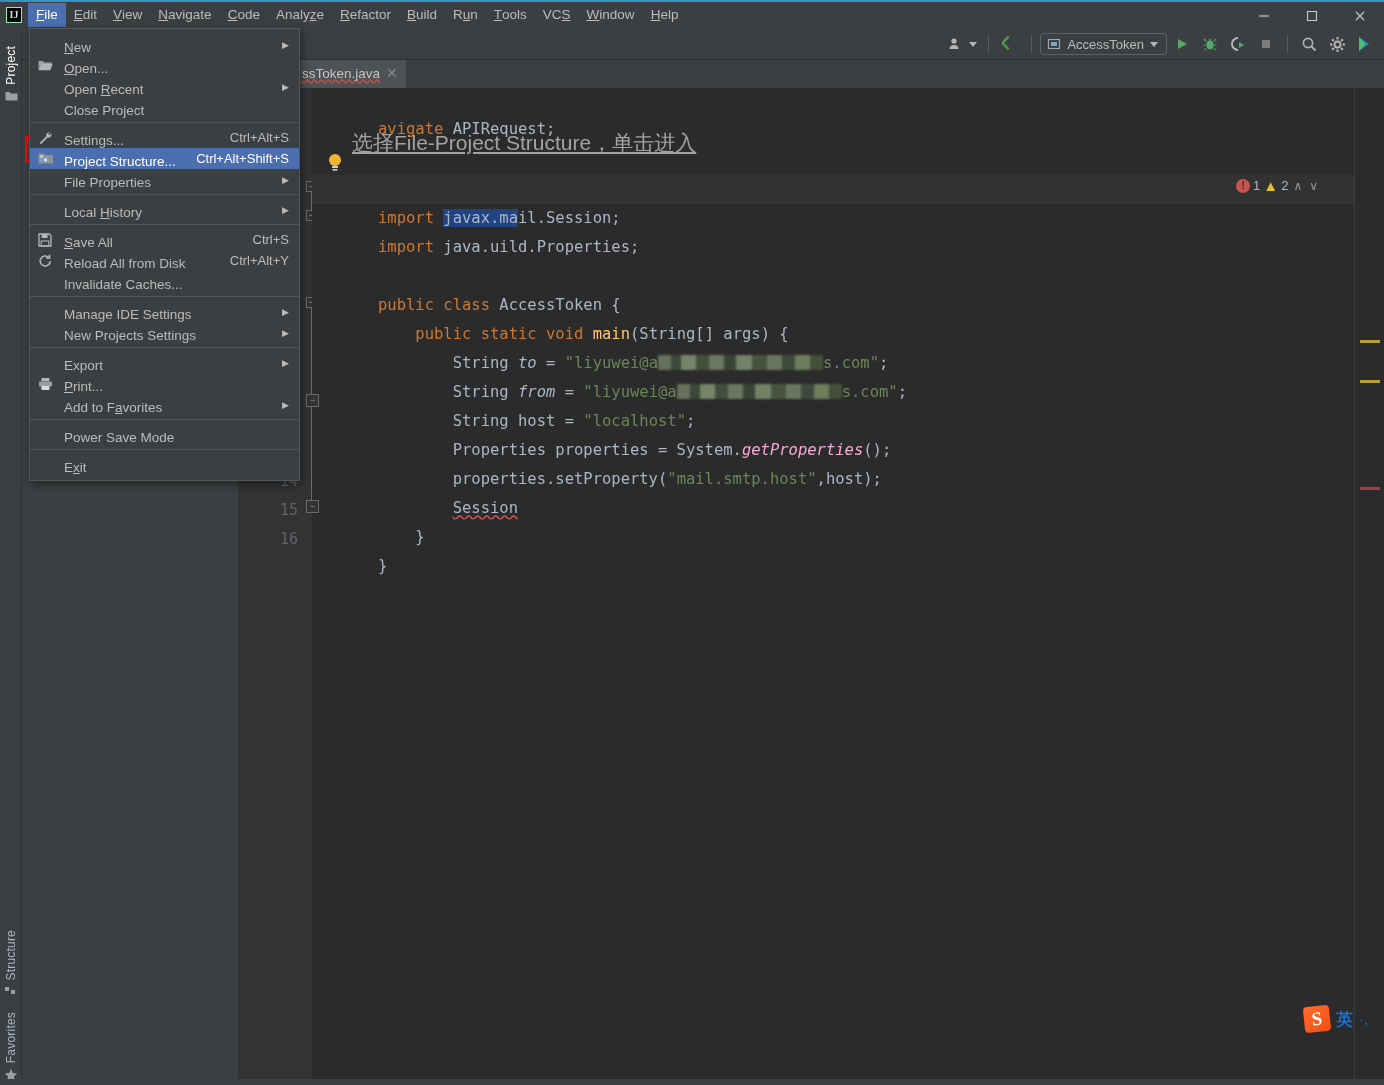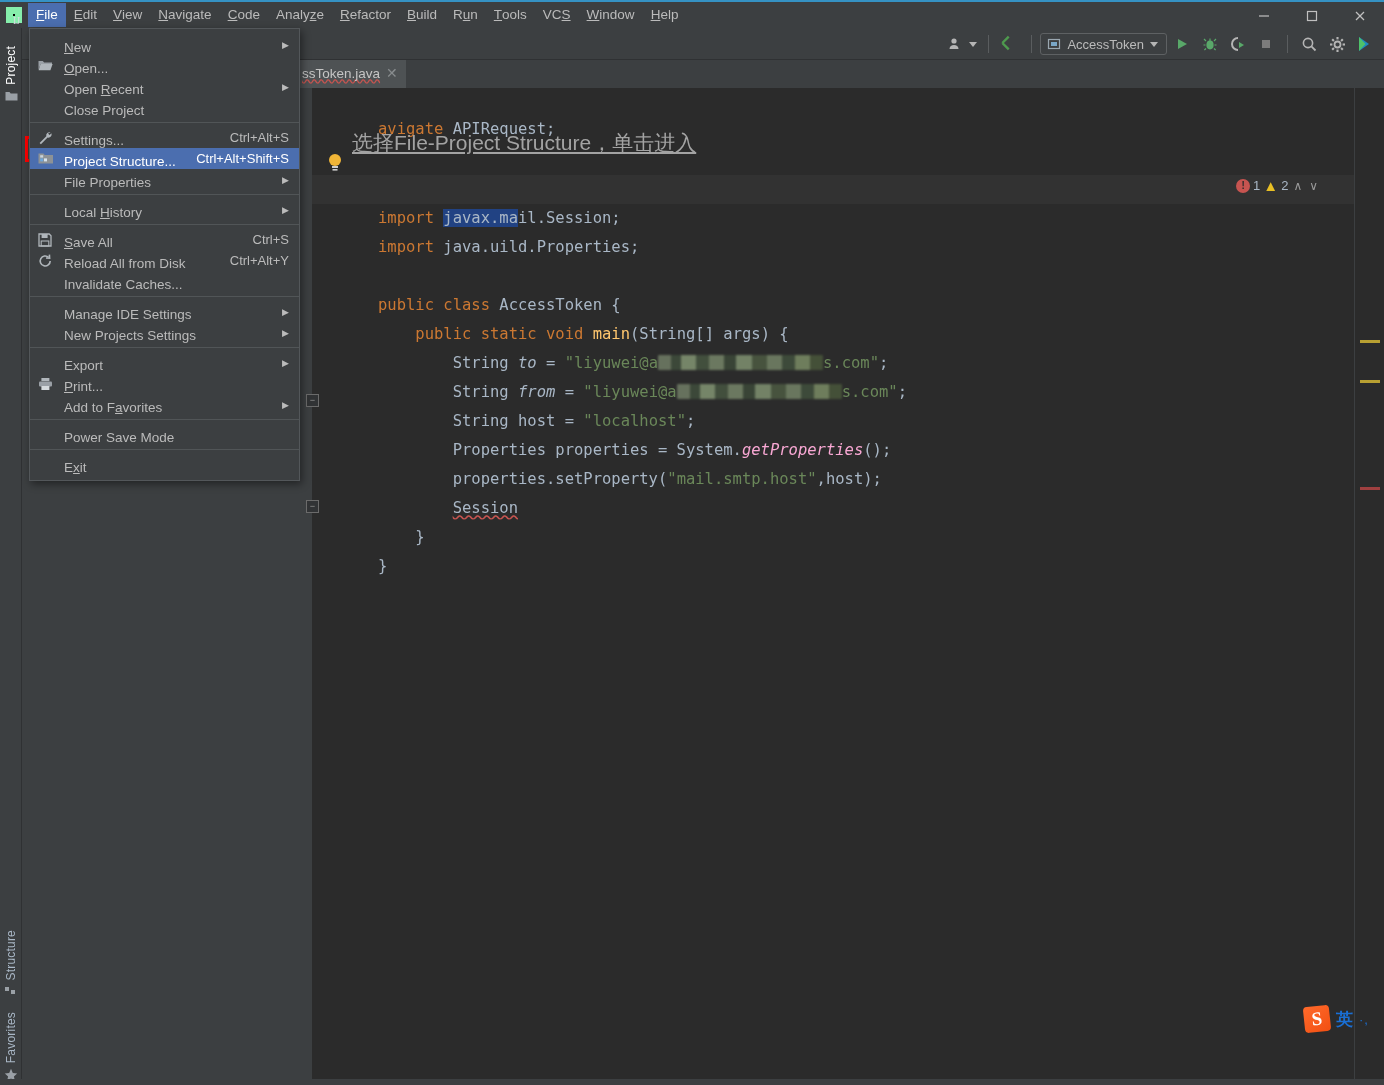--- a/index.html
+++ b/index.html
@@ -21,23 +21,23 @@
   #titlebar {
     position: absolute; left: 0; top: 0; width: 1384px; height: 28px;
     background: #3c3f41;
     border-top: 2px solid #3592c4;
     display: flex; align-items: center;
   }
   #ij-logo {
     width: 28px; height: 28px; display: flex; align-items: center; justify-content: center;
   }
   #ij-logo .glyph {
-    width: 16px; height: 16px; border: 7px solid #86efac;
+    width: 16px; height: 16px; border: 1px solid #86efac;
     color: #d6dbe0; font-size: 10px; line-height: 14px; text-align: center;
-    font-family: "Liberation Serif", serif; font-weight: normal;
+    font-family: "Liberation Serif", serif; font-weight: bold;
     background: #000000;
   }
   .menubar { display: flex; align-items: center; height: 28px; }
   .menu-top {
     padding: 0 8px; height: 24px; line-height: 24px;
     font-size: 13.5px; color: #bbbbbb; cursor: default;
     display: flex; align-items: center;
   }
   .menu-top.active { background: #4b6eaf; color: #ffffff; }
   .menu-top u { text-decoration: underline; }
@@ -461,20 +461,33 @@
     <div id="project-scroll-left"></div>
   </div>
 
   <div id="tabstrip">
     <div id="editor-tab">
       <span class="wavy">ssToken.java</span>
       <span class="x">✕</span>
     </div>
   </div>
 
+  <div id="gutter">
+    <div class="gutter-num" style="top:350px">13</div>
+    <div class="gutter-num" style="top:379px">14</div>
+    <div class="gutter-num" style="top:408px">15</div>
+    <div class="gutter-num" style="top:437px">16</div>
+
+    <div class="fold" style="left:68px; top:93px;">−</div>
+    <div class="fold" style="left:68px; top:122px;">−</div>
+    <div class="fold" style="left:68px; top:209px;">−</div>
+    <div class="fold" style="left:68px; top:412px;">−</div>
+    <div class="foldline" style="left:73px; top:104px; height:18px;"></div>
+    <div class="foldline" style="left:73px; top:220px; height:192px;"></div>
+  </div>
 
   <div id="editor">
 
     <div class="linehl" style="top:87px"></div>
 
     <div class="code-line" style="top:-2px">
       <span class="kw">avigate</span> <span class="ident">APIRequest</span><span class="ident">;</span>
     </div>
 
     <div class="code-line" style="top:87px">

